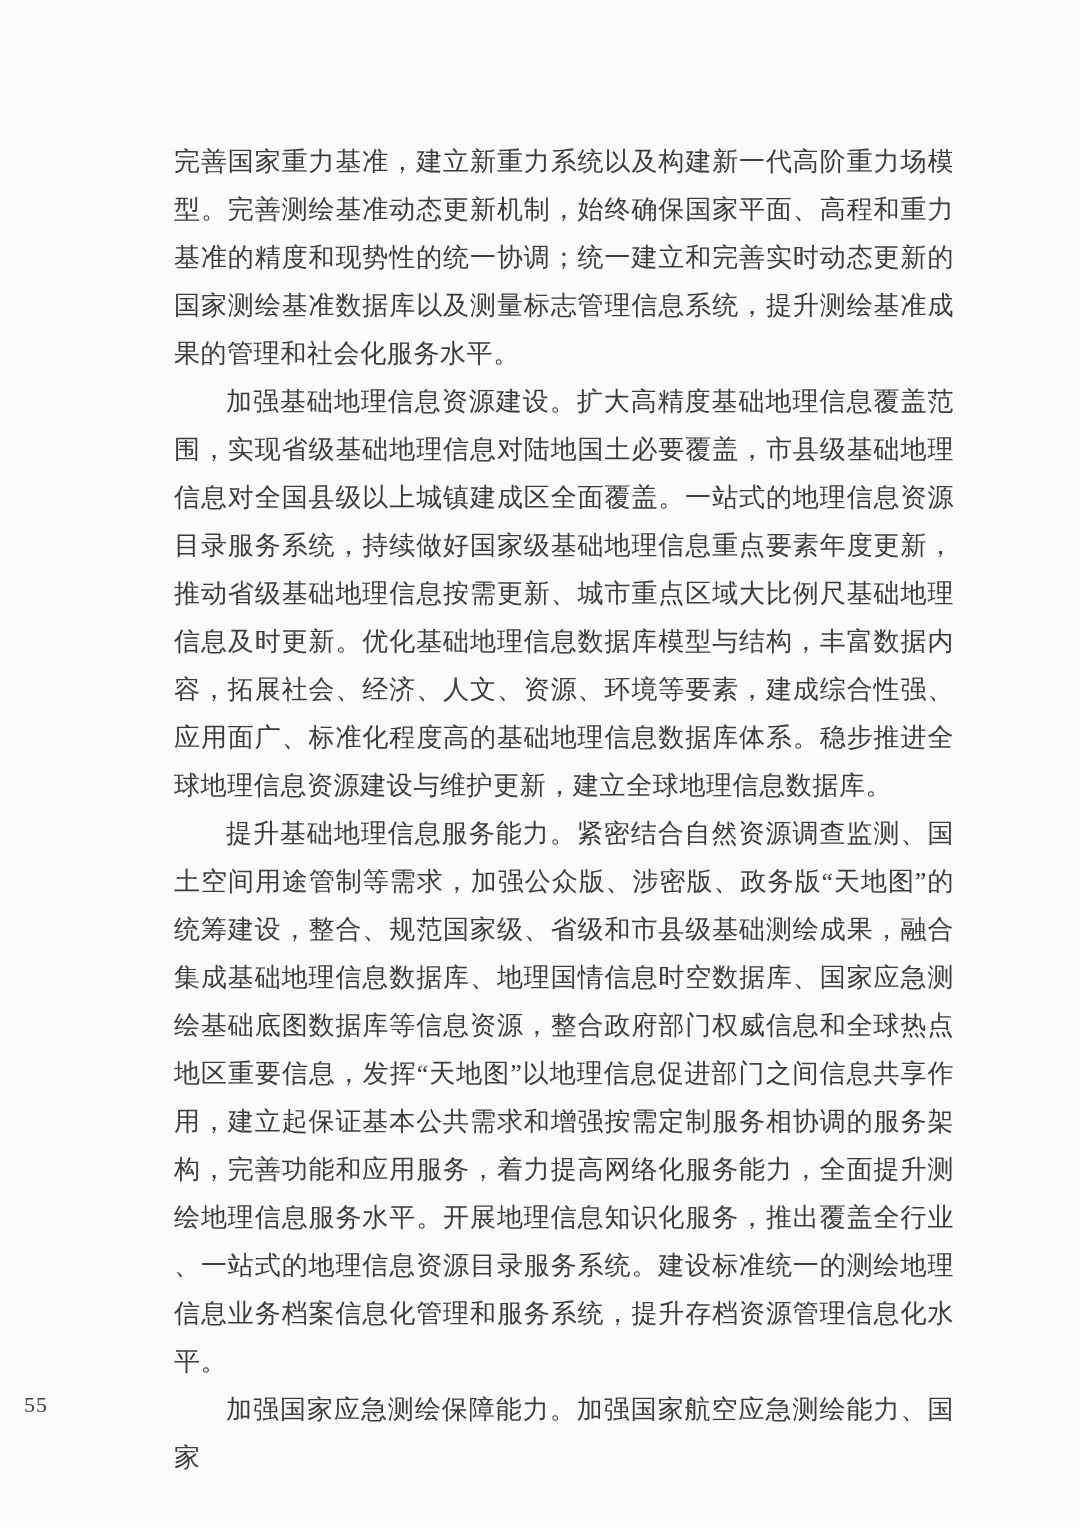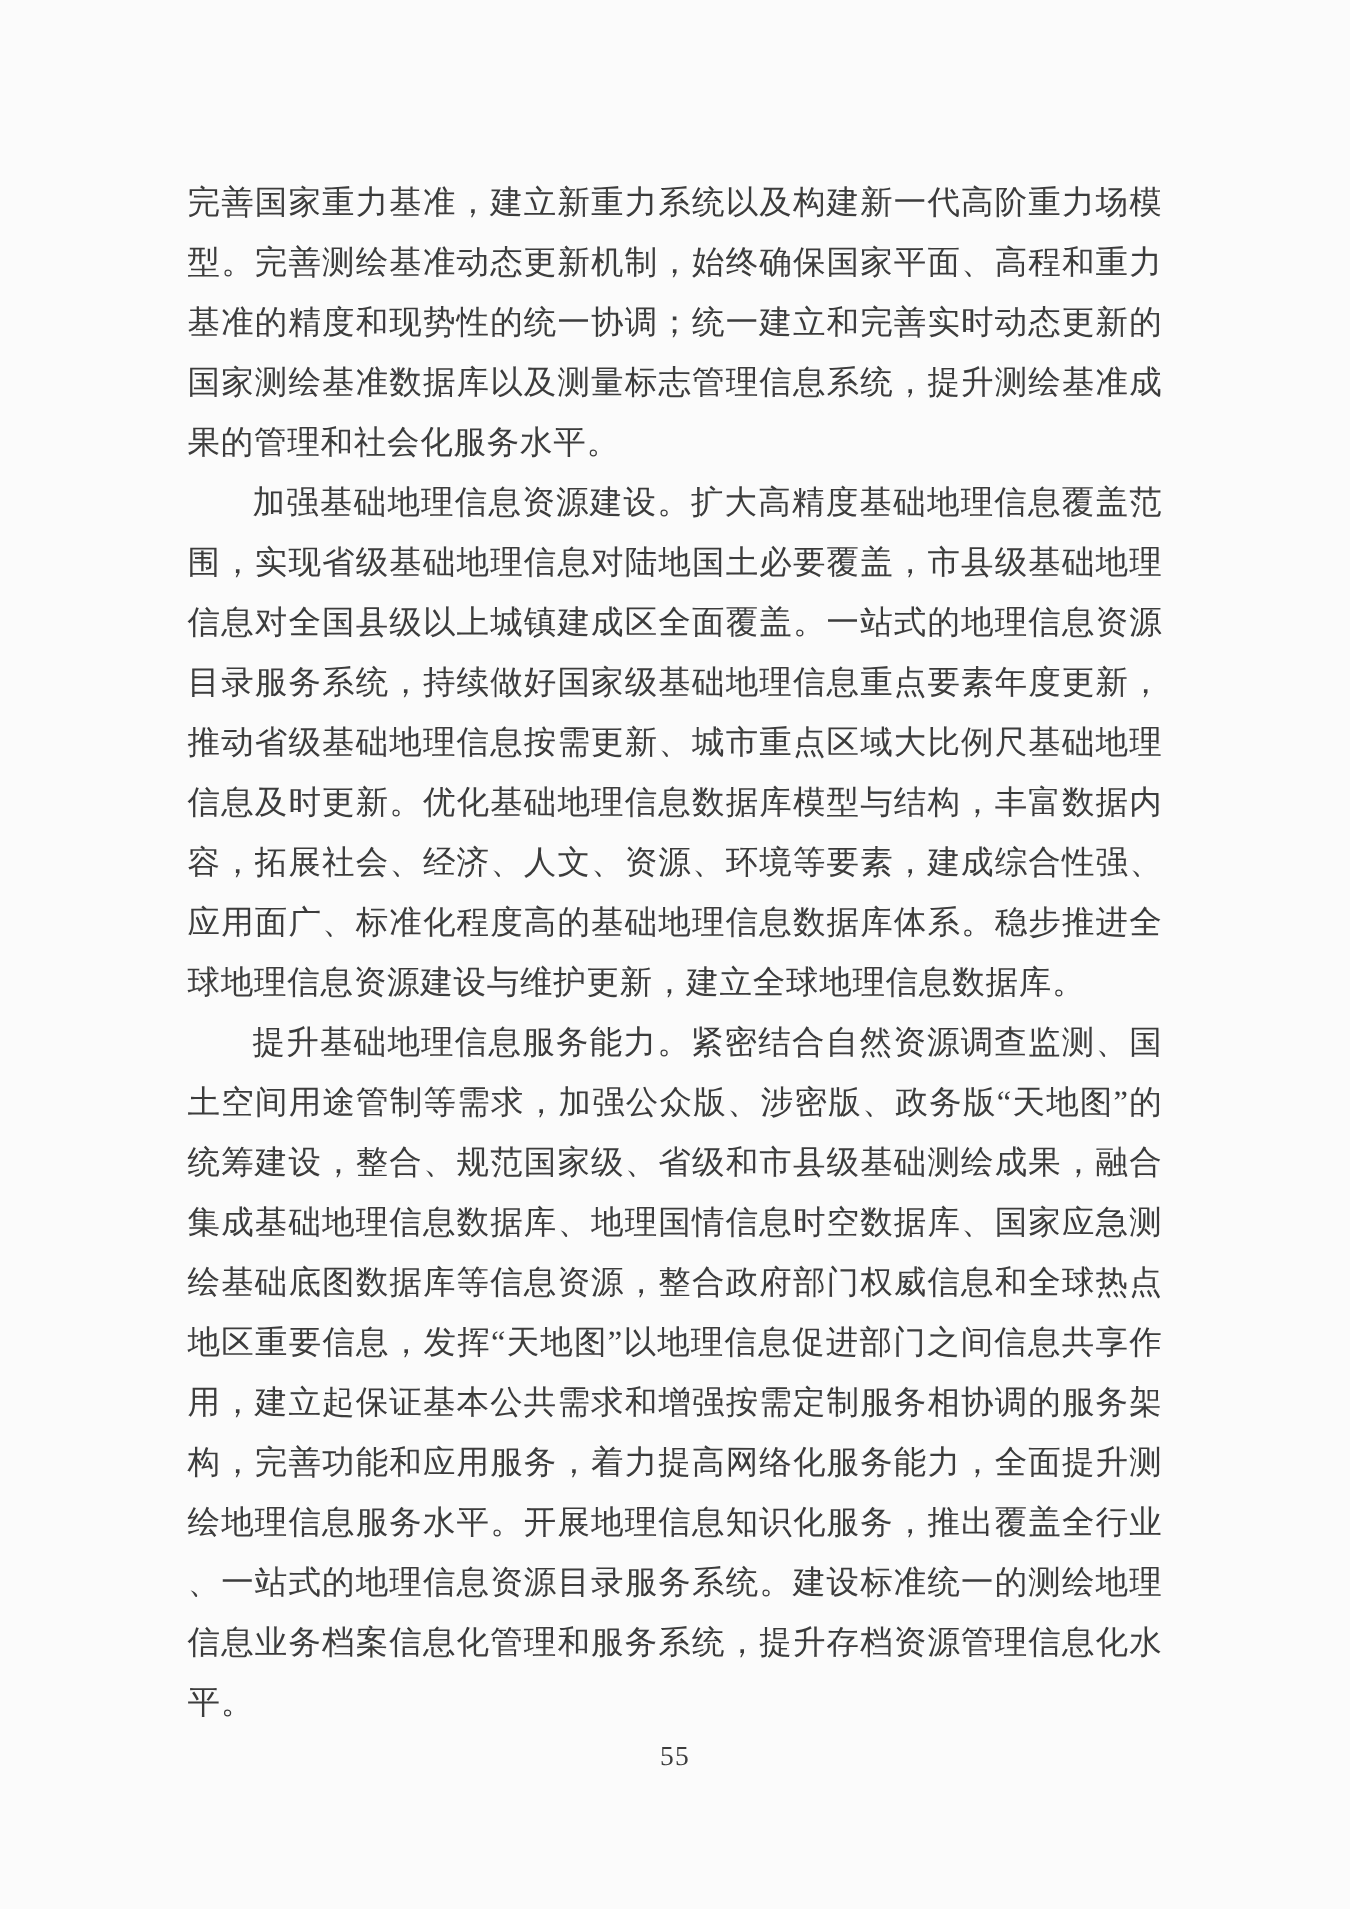--- a/index.html
+++ b/index.html
@@ -9,20 +9,21 @@
   body {
     width: 1080px;
     height: 1527px;
     background: var(--page-bg, #fbfbfb);
     position: relative;
     overflow: hidden;
   }
   .page {
     position: absolute;
     inset: 0;
+    margin-left: 24px;
   }
   .content {
     position: absolute;
     left: 150px;
     top: 138px;
     width: 780px;
   }
   .content p {
     margin: 0;
     padding: 0;
@@ -37,30 +38,31 @@
     line-break: anywhere;
   }
   .content p.indent {
     text-indent: 2em;
   }
   .page-number {
     position: absolute;
     top: 1392px;
     left: 0;
     width: 100%;
-    text-align: center;
+    text-align: left;
     font-family: "Liberation Serif", "DejaVu Serif", serif;
     font-size: 22px;
     letter-spacing: 1px;
     color: var(--ink, #3c3c3c);
   }
 </style>
 </head>
 <body>
 
 <div class="page">
   <div class="content">
     <p>完善国家重力基准，建立新重力系统以及构建新一代高阶重力场模型。完善测绘基准动态更新机制，始终确保国家平面、高程和重力基准的精度和现势性的统一协调；统一建立和完善实时动态更新的国家测绘基准数据库以及测量标志管理信息系统，提升测绘基准成果的管理和社会化服务水平。</p>
     <p class="indent">加强基础地理信息资源建设。扩大高精度基础地理信息覆盖范围，实现省级基础地理信息对陆地国土必要覆盖，市县级基础地理信息对全国县级以上城镇建成区全面覆盖。一站式的地理信息资源目录服务系统，持续做好国家级基础地理信息重点要素年度更新，推动省级基础地理信息按需更新、城市重点区域大比例尺基础地理信息及时更新。优化基础地理信息数据库模型与结构，丰富数据内容，拓展社会、经济、人文、资源、环境等要素，建成综合性强、应用面广、标准化程度高的基础地理信息数据库体系。稳步推进全球地理信息资源建设与维护更新，建立全球地理信息数据库。</p>
     <p class="indent">提升基础地理信息服务能力。紧密结合自然资源调查监测、国土空间用途管制等需求，加强公众版、涉密版、政务版“天地图”的统筹建设，整合、规范国家级、省级和市县级基础测绘成果，融合集成基础地理信息数据库、地理国情信息时空数据库、国家应急测绘基础底图数据库等信息资源，整合政府部门权威信息和全球热点地区重要信息，发挥“天地图”以地理信息促进部门之间信息共享作用，建立起保证基本公共需求和增强按需定制服务相协调的服务架构，完善功能和应用服务，着力提高网络化服务能力，全面提升测绘地理信息服务水平。开展地理信息知识化服务，推出覆盖全行业、一站式的地理信息资源目录服务系统。建设标准统一的测绘地理信息业务档案信息化管理和服务系统，提升存档资源管理信息化水平。</p>
+    <p class="indent">加强国家应急测绘保障能力。加强国家航空应急测绘能力、国家</p>
   </div>
   <div class="page-number">55</div>
 </div>
 
 </body></html>

